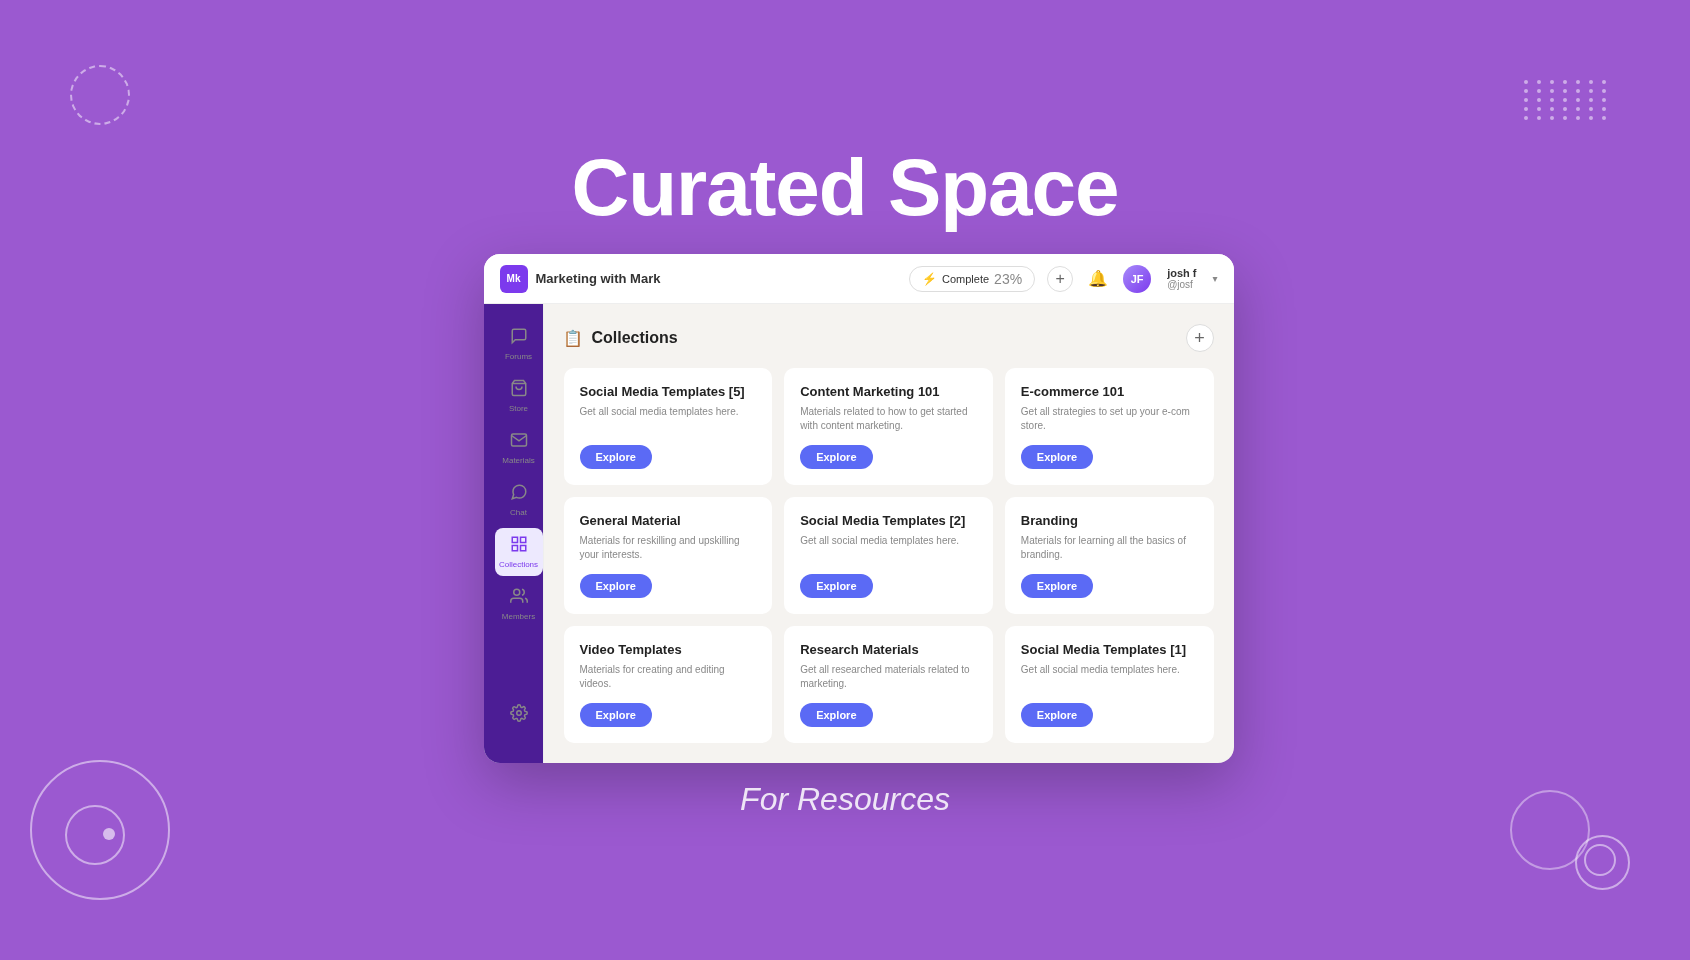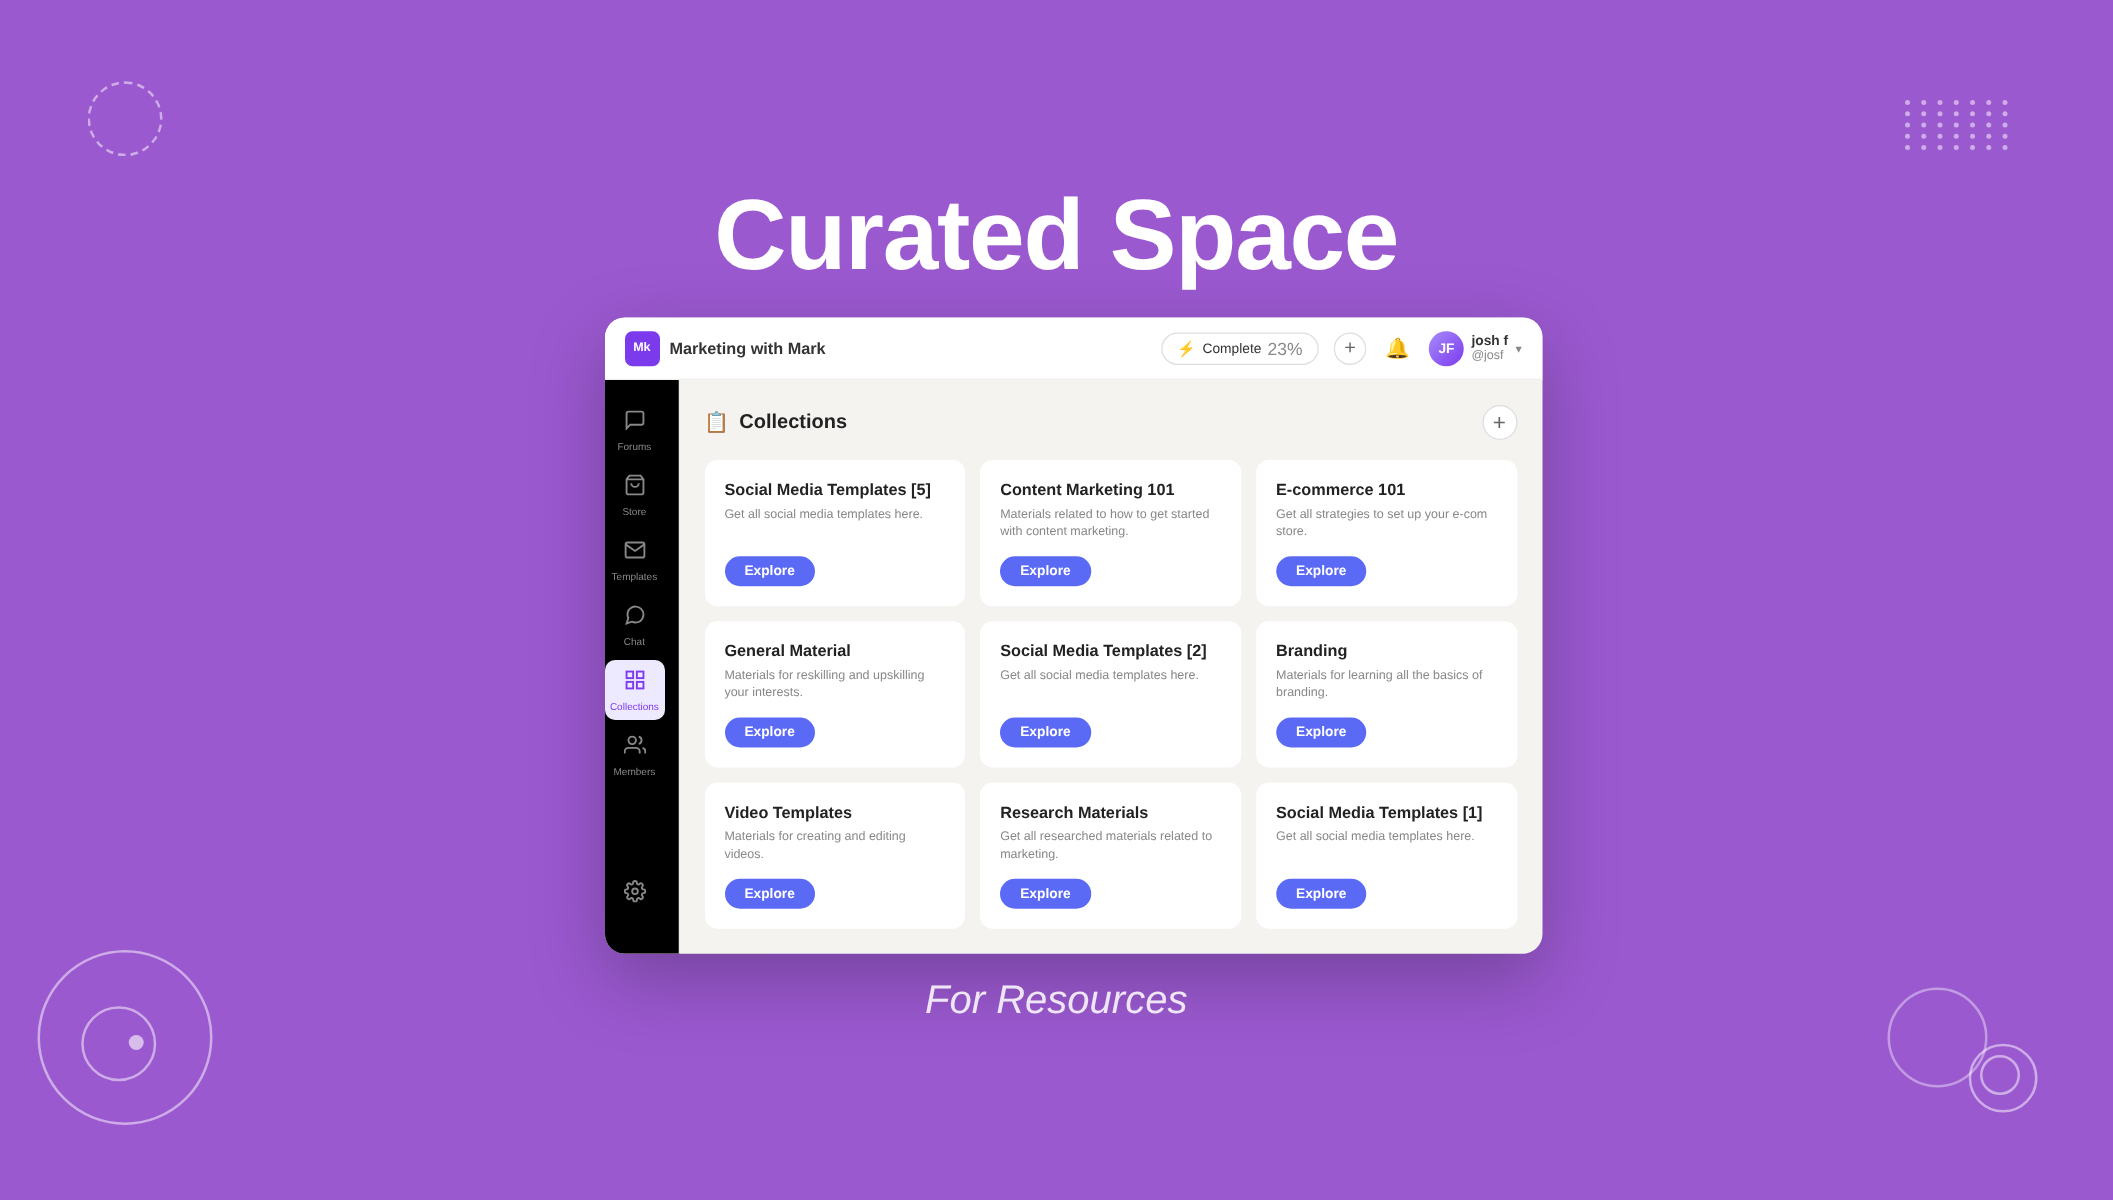--- a/index.html
+++ b/index.html
@@ -195,21 +195,21 @@
       display: flex;
       align-items: center;
       justify-content: center;
       cursor: pointer;
       font-size: 16px;
       color: #666;
     }
     .user-area {
       display: flex;
       align-items: center;
-      gap: 6px;
+      gap: 16px;
       cursor: pointer;
     }
     .avatar {
       width: 28px;
       height: 28px;
       border-radius: 50%;
       background: linear-gradient(135deg, #a78bfa, #7c3aed);
       display: flex;
       align-items: center;
       justify-content: center;
@@ -237,25 +237,25 @@
 
     
     .main-layout {
       display: flex;
       height: calc(100% - 50px);
     }
 
     
     .sidebar {
       width: 60px;
-      background: #000000;
+      background: #4c1d95;
       border-right: 1px solid #eee;
       display: flex;
       flex-direction: column;
-      align-items: flex-start;
+      align-items: flex-end;
       padding: 16px 0;
       gap: 4px;
     }
     .sidebar-item {
       width: 48px;
       height: 48px;
       display: flex;
       flex-direction: column;
       align-items: center;
       justify-content: center;
@@ -479,21 +479,21 @@
         </span>
         <span class="sidebar-label">Store</span>
       </div>
       <div class="sidebar-item">
         <span class="sidebar-icon">
           <svg width="18" height="18" viewBox="0 0 24 24" fill="none" stroke="#888" stroke-width="2">
               <path d="M4 4h16c1.1 0 2 .9 2 2v12c0 1.1-.9 2-2 2H4c-1.1 0-2-.9-2-2V6c0-1.1.9-2 2-2z"></path>
               <polyline points="22,6 12,13 2,6"></polyline>
             </svg>
         </span>
-        <span class="sidebar-label">Templates</span>
+        <span class="sidebar-label">Materials</span>
       </div>
       <div class="sidebar-item">
         <span class="sidebar-icon">
           <svg width="18" height="18" viewBox="0 0 24 24" fill="none" stroke="#888" stroke-width="2">
               <path d="M21 11.5a8.38 8.38 0 0 1-.9 3.8 8.5 8.5 0 0 1-7.6 4.7 8.38 8.38 0 0 1-3.8-.9L3 21l1.9-5.7a8.38 8.38 0 0 1-.9-3.8 8.5 8.5 0 0 1 4.7-7.6 8.38 8.38 0 0 1 3.8-.9h.5a8.48 8.48 0 0 1 8 8v.5z"></path>
             </svg>
         </span>
         <span class="sidebar-label">Chat</span>
       </div>
       <div class="sidebar-item active">

